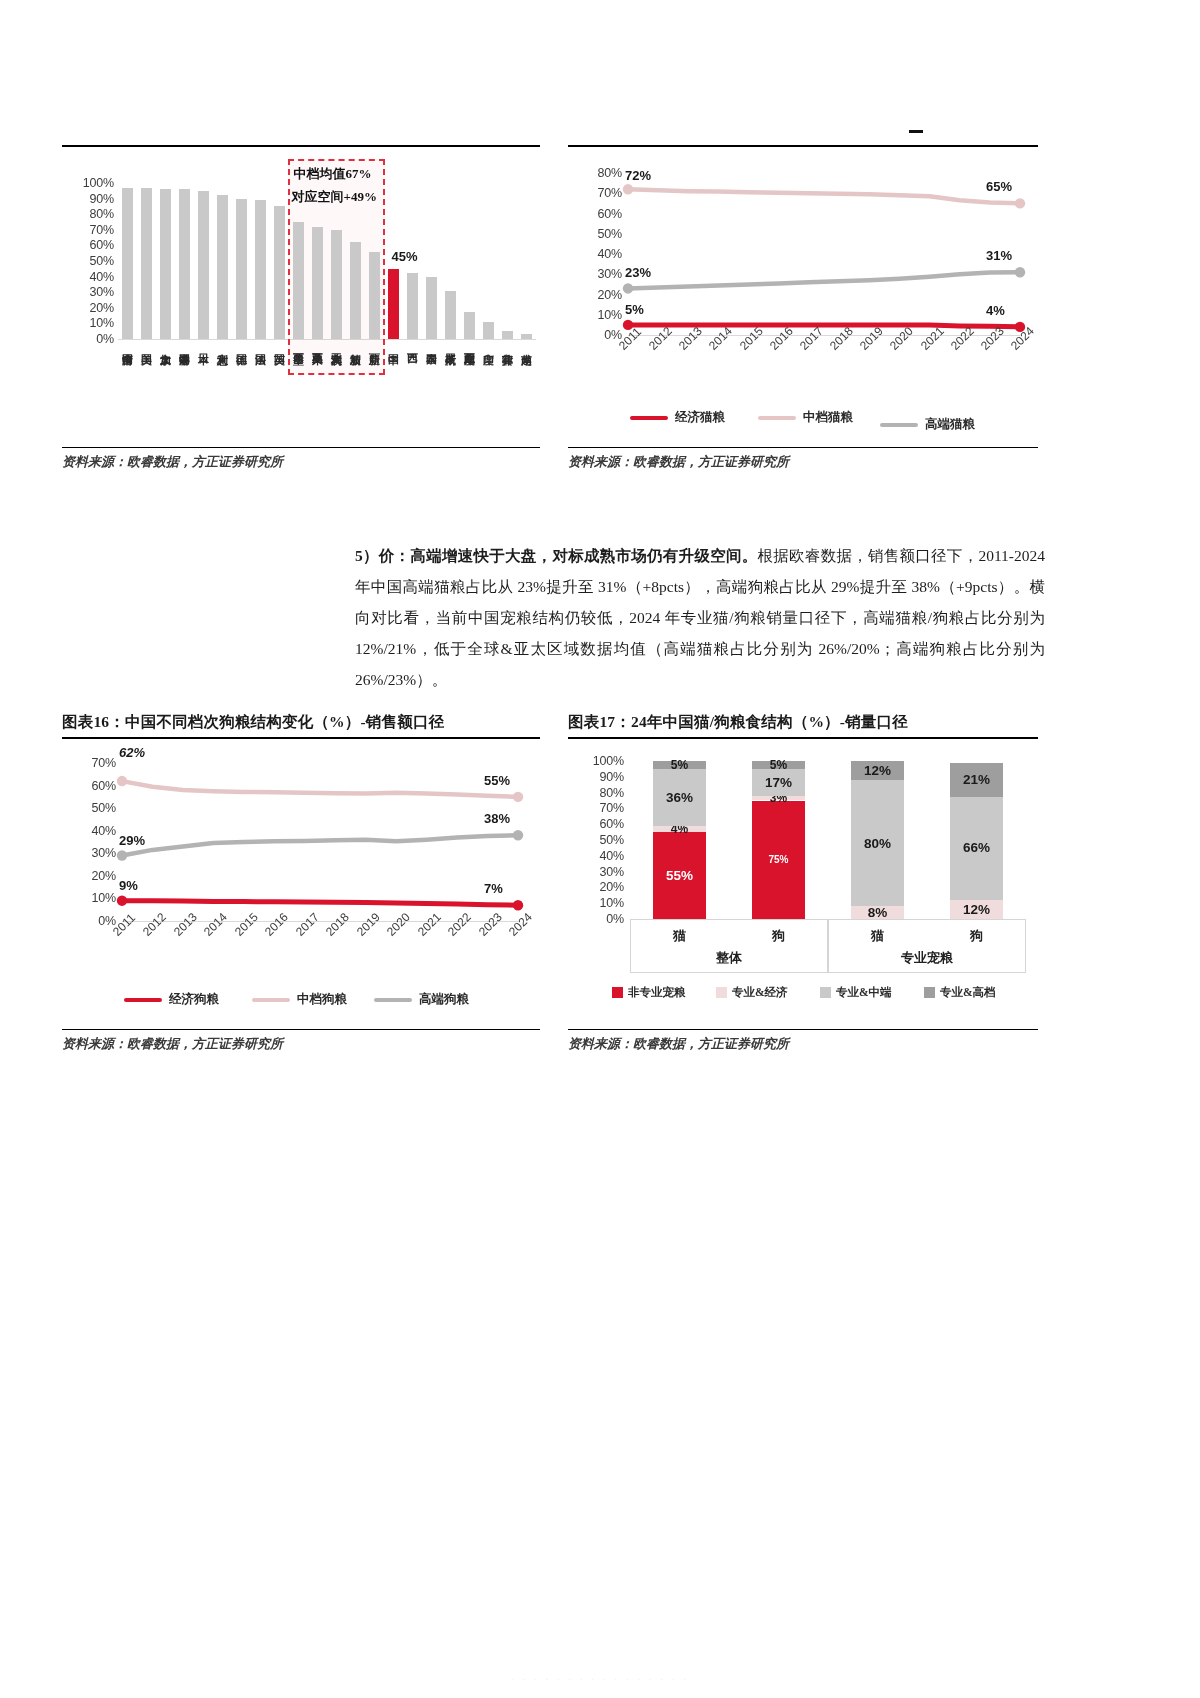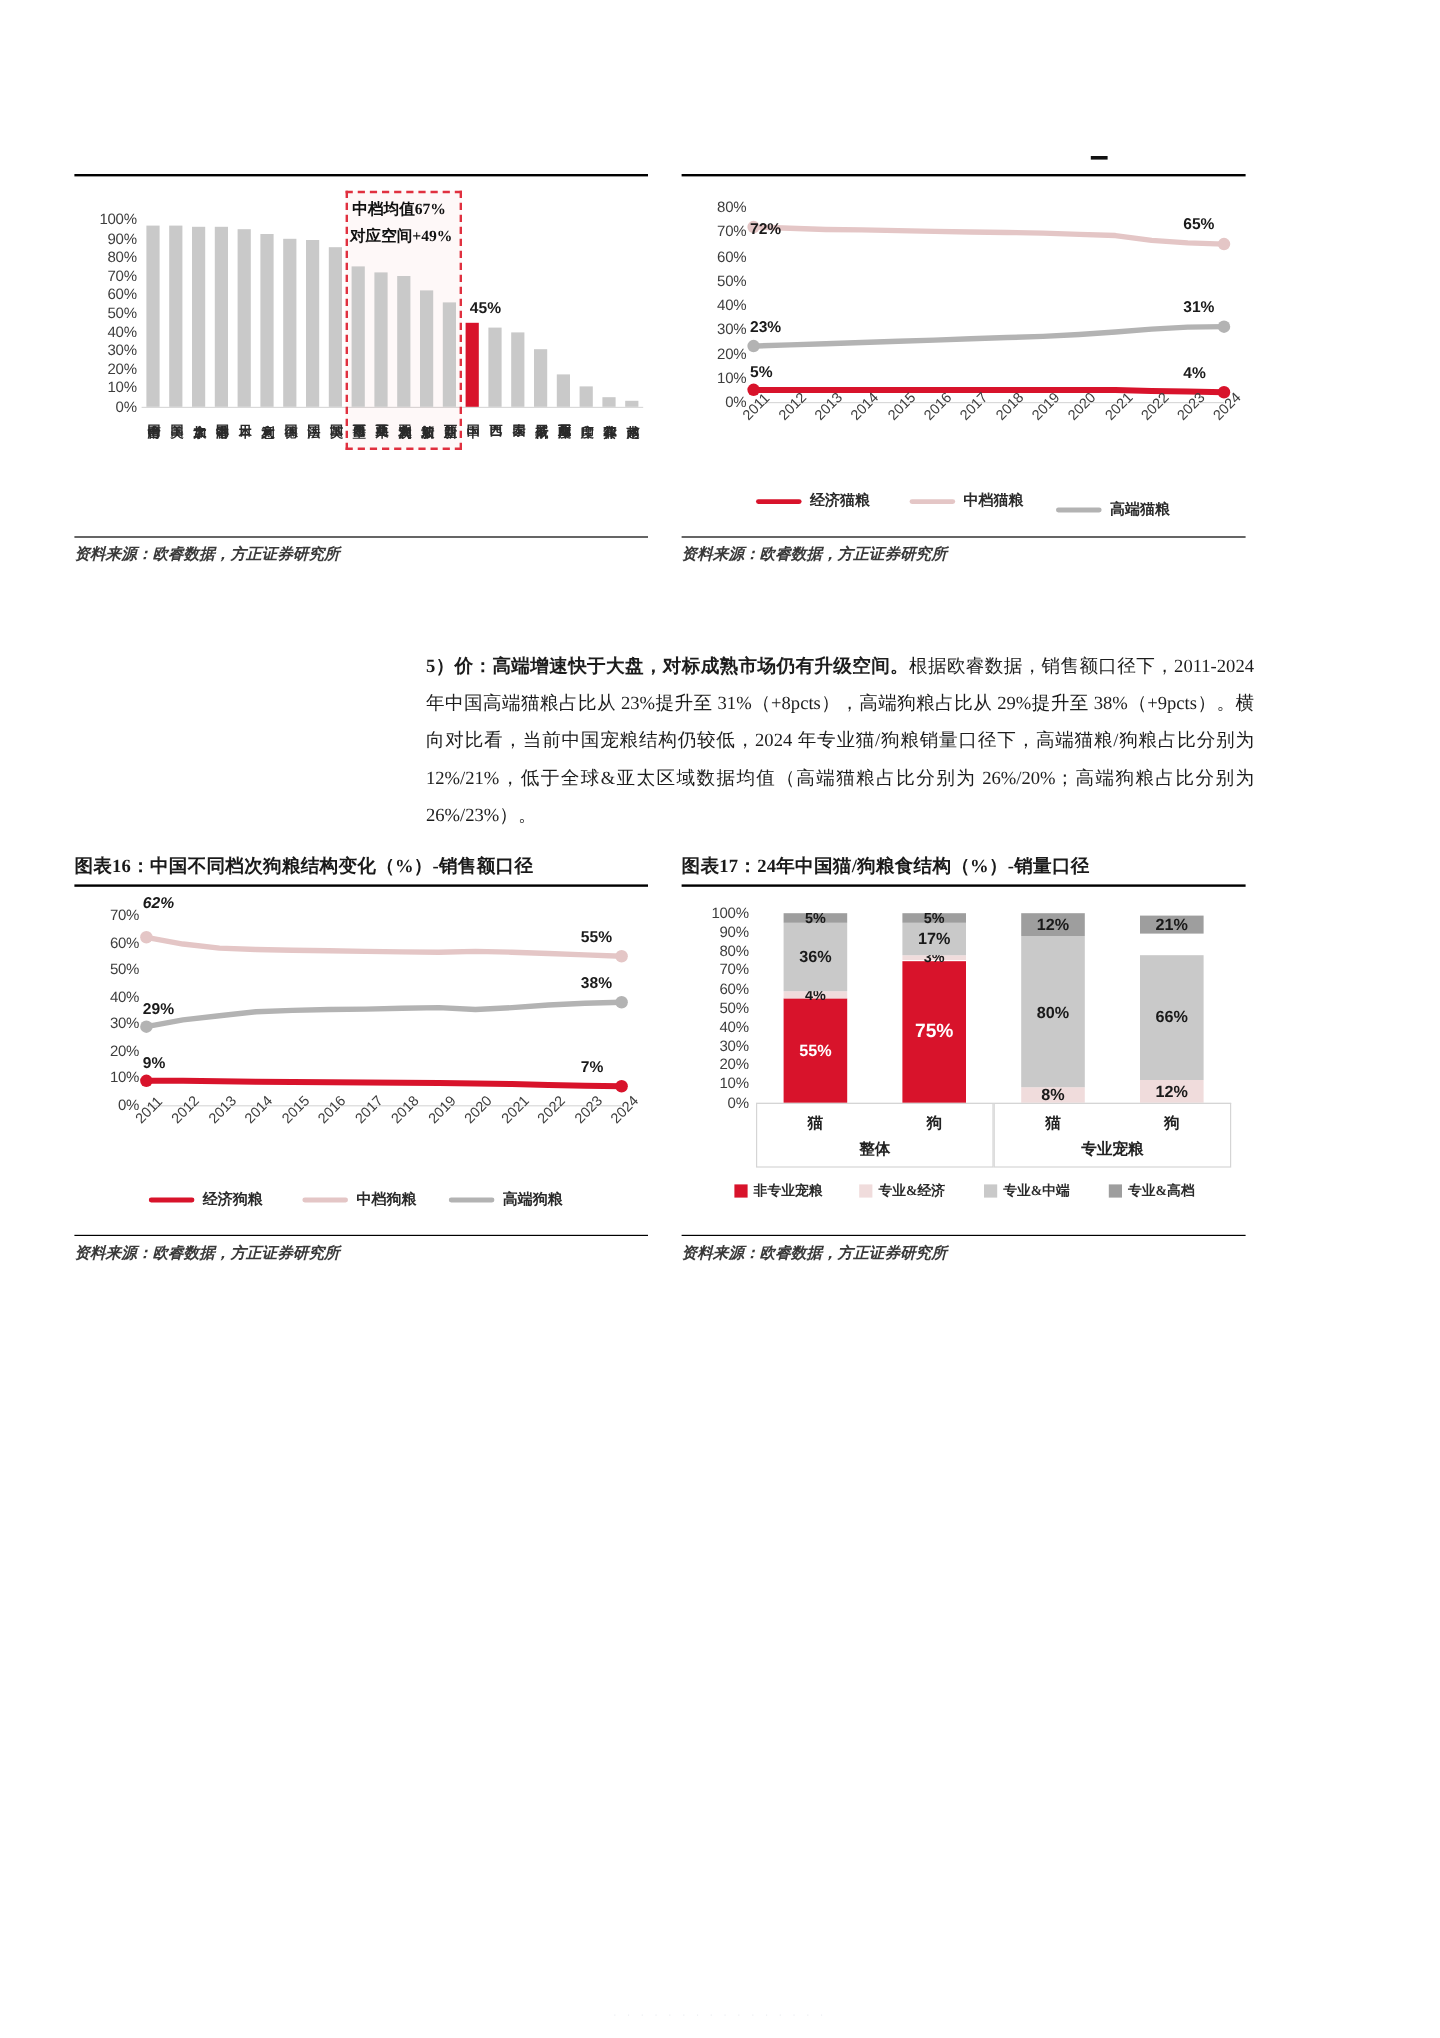--- a/index.html
+++ b/index.html
@@ -191,21 +191,21 @@
           <circle cx="452" cy="179.9" r="5.2" fill="#d8132b"></circle>
           <path d="M 60.0 42.2 L 90.2 43.2 L 120.3 44.2 L 150.5 44.6 L 180.6 45.2 L 210.8 45.8 L 240.9 46.3 L 271.1 46.7 L 301.2 47.3 L 331.4 48.3 L 361.5 49.3 L 391.7 53.3 L 421.8 55.4 L 452.0 56.4" fill="none" stroke="#e4c6c6" stroke-width="4.5" stroke-linecap="round" stroke-linejoin="round"></path>
           <circle cx="60" cy="42.19999999999999" r="5.2" fill="#e4c6c6"></circle>
           <circle cx="452" cy="56.375" r="5.2" fill="#e4c6c6"></circle>
           <path d="M 60.0 141.4 L 90.2 140.4 L 120.3 139.4 L 150.5 138.4 L 180.6 137.4 L 210.8 136.4 L 240.9 135.3 L 271.1 134.3 L 301.2 133.3 L 331.4 131.7 L 361.5 129.7 L 391.7 127.3 L 421.8 125.6 L 452.0 125.2" fill="none" stroke="#b3b3b3" stroke-width="4.5" stroke-linecap="round" stroke-linejoin="round"></path>
           <circle cx="60" cy="141.425" r="5.2" fill="#b3b3b3"></circle>
           <circle cx="452" cy="125.225" r="5.2" fill="#b3b3b3"></circle>
         </svg>
         <div class="valtag" style="left: 57px; top: 154.875px;">5%</div>
         <div class="valtag" style="left: 418px; top: 155.9px;">4%</div>
-        <div class="valtag" style="left: 57px; top: 36px;">72%</div>
+        <div class="valtag" style="left: 57px; top: 21px;">72%</div>
         <div class="valtag" style="left: 418px; top: 32.375px;">65%</div>
         <div class="valtag" style="left: 57px; top: 118.425px;">23%</div>
         <div class="valtag" style="left: 418px; top: 101.225px;">31%</div>
         <div class="xtick" style="left: 48px; top: 196px;">2011</div>
         <div class="xtick" style="left: 78.1538px; top: 196px;">2012</div>
         <div class="xtick" style="left: 108.308px; top: 196px;">2013</div>
         <div class="xtick" style="left: 138.462px; top: 196px;">2014</div>
         <div class="xtick" style="left: 168.615px; top: 196px;">2015</div>
         <div class="xtick" style="left: 198.769px; top: 196px;">2016</div>
         <div class="xtick" style="left: 228.923px; top: 196px;">2017</div>
@@ -324,21 +324,21 @@
           <div class="seg" style="top: 7.9px; height: 56.88px; background: rgb(201, 201, 201);">
             <span style="color: rgb(26, 26, 26); font-size: 13.5px; white-space: nowrap;">36%</span>
           </div>
           <div class="seg" style="top: 0px; height: 7.9px; background: rgb(158, 158, 158);">
             <span style="color: rgb(26, 26, 26); font-size: 12px; white-space: nowrap;">5%</span>
           </div>
         </div>
         <div class="grplab" style="left: 62px; top: 188px; width: 99px;">猫</div>
         <div style="position: absolute; left: 183.77px; top: 22px; width: 53.46px; height: 158px;">
           <div class="seg" style="top: 39.5px; height: 118.5px; background: rgb(216, 19, 43);">
-            <span style="color: rgb(255, 255, 255); font-size: 16px; white-space: nowrap;">75%</span>
+            <span style="color: rgb(255, 255, 255); font-size: 10px; white-space: nowrap;">75%</span>
           </div>
           <div class="seg" style="top: 34.76px; height: 4.74px; background: rgb(240, 220, 220);">
             <span style="color: rgb(26, 26, 26); font-size: 12px; white-space: nowrap;">3%</span>
           </div>
           <div class="seg" style="top: 7.9px; height: 26.86px; background: rgb(201, 201, 201);">
             <span style="color: rgb(26, 26, 26); font-size: 13.5px; white-space: nowrap;">17%</span>
           </div>
           <div class="seg" style="top: 0px; height: 7.9px; background: rgb(158, 158, 158);">
             <span style="color: rgb(26, 26, 26); font-size: 12px; white-space: nowrap;">5%</span>
           </div>
@@ -356,21 +356,21 @@
           </div>
         </div>
         <div class="grplab" style="left: 260px; top: 188px; width: 99px;">猫</div>
         <div style="position: absolute; left: 381.77px; top: 22px; width: 53.46px; height: 158px;">
           <div class="seg" style="top: 139.04px; height: 18.96px; background: rgb(240, 220, 220);">
             <span style="color: rgb(26, 26, 26); font-size: 13.5px; white-space: nowrap;">12%</span>
           </div>
           <div class="seg" style="top: 34.76px; height: 104.28px; background: rgb(201, 201, 201);">
             <span style="color: rgb(26, 26, 26); font-size: 13.5px; white-space: nowrap;">66%</span>
           </div>
-          <div class="seg" style="top: 1.58px; height: 15px; background: rgb(158, 158, 158);">
+          <div class="seg" style="top: 1.58px; height: 34px; background: rgb(158, 158, 158);">
             <span style="color: rgb(26, 26, 26); font-size: 13.5px; white-space: nowrap;">21%</span>
           </div>
         </div>
         <div class="grplab" style="left: 359px; top: 188px; width: 99px;">狗</div>
         <div class="grpbox" style="left: 62px; top: 180px; width: 198px; height: 54px;"></div>
         <div class="grplab" style="left: 62px; top: 210px; width: 198px;">整体</div>
         <div class="grpbox" style="left: 260px; top: 180px; width: 198px; height: 54px;"></div>
         <div class="grplab" style="left: 260px; top: 210px; width: 198px;">专业宠粮</div>
         <div class="legend" style="left: 44px; top: 246px; gap: 5px; font-size: 11.5px;">
           <span class="sq" style="background: rgb(216, 19, 43);"></span>

